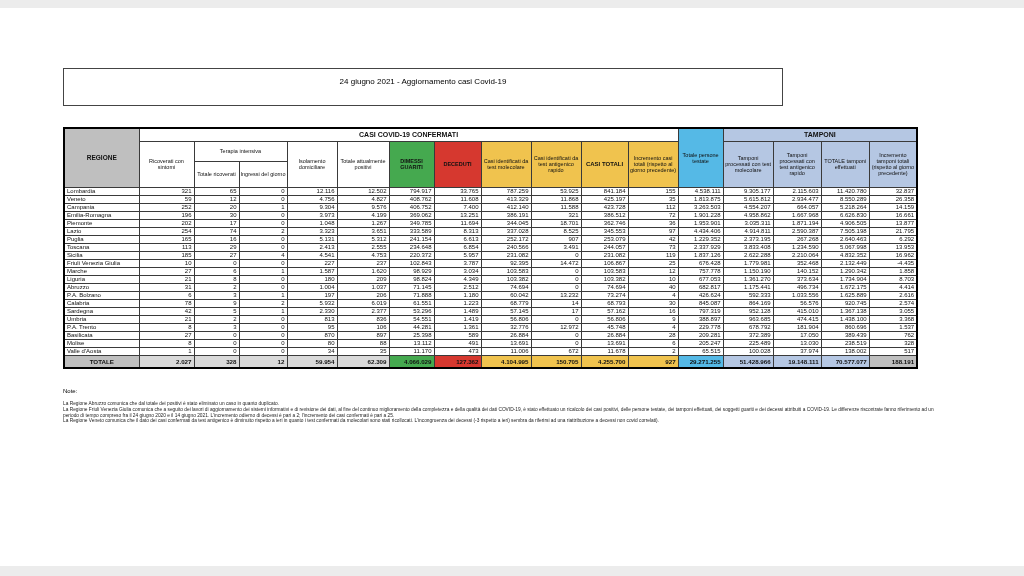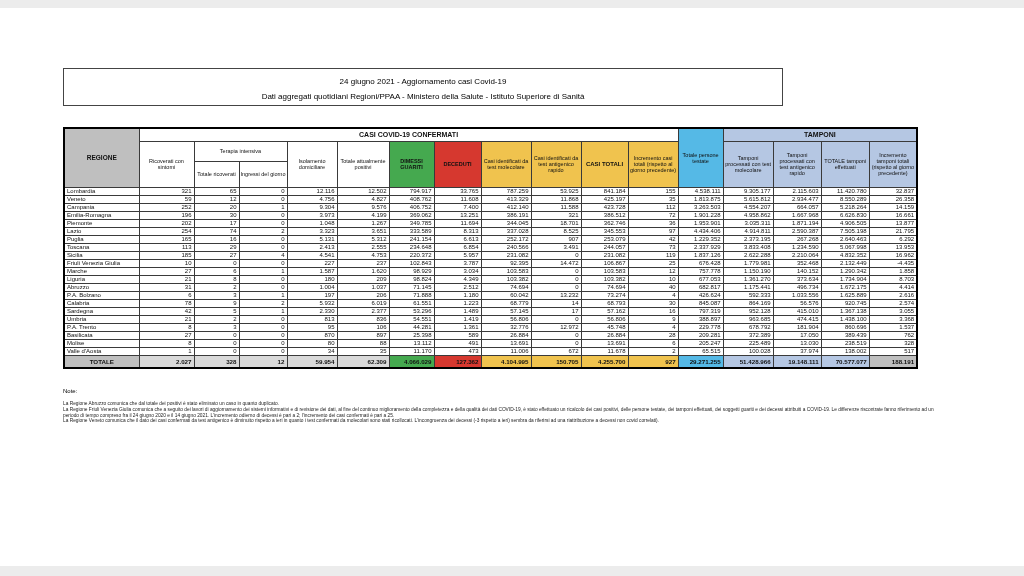--- a/index.html
+++ b/index.html
@@ -46,21 +46,20 @@
   .notes .nt { font-size:6px; margin-bottom:7px; }
   .notes .nline { font-size:4.8px; line-height:5.8px; color:#222; }
 </style>
 </head>
 <body>
 
 <div class="page">
 
   <div class="title-box">
     <div class="t1">24 giugno 2021 - Aggiornamento casi Covid-19</div>
-    <div class="t2">Dati aggregati quotidiani Regioni/PPAA - Ministero della Salute - Istituto Superiore di Sanità</div>
   </div>
 
   <table class="covid">
     <colgroup>
       <col style="width:75px">
         <col style="width:55px">
         <col style="width:45px">
         <col style="width:48px">
       <col style="width:50px">
         <col style="width:52px">

